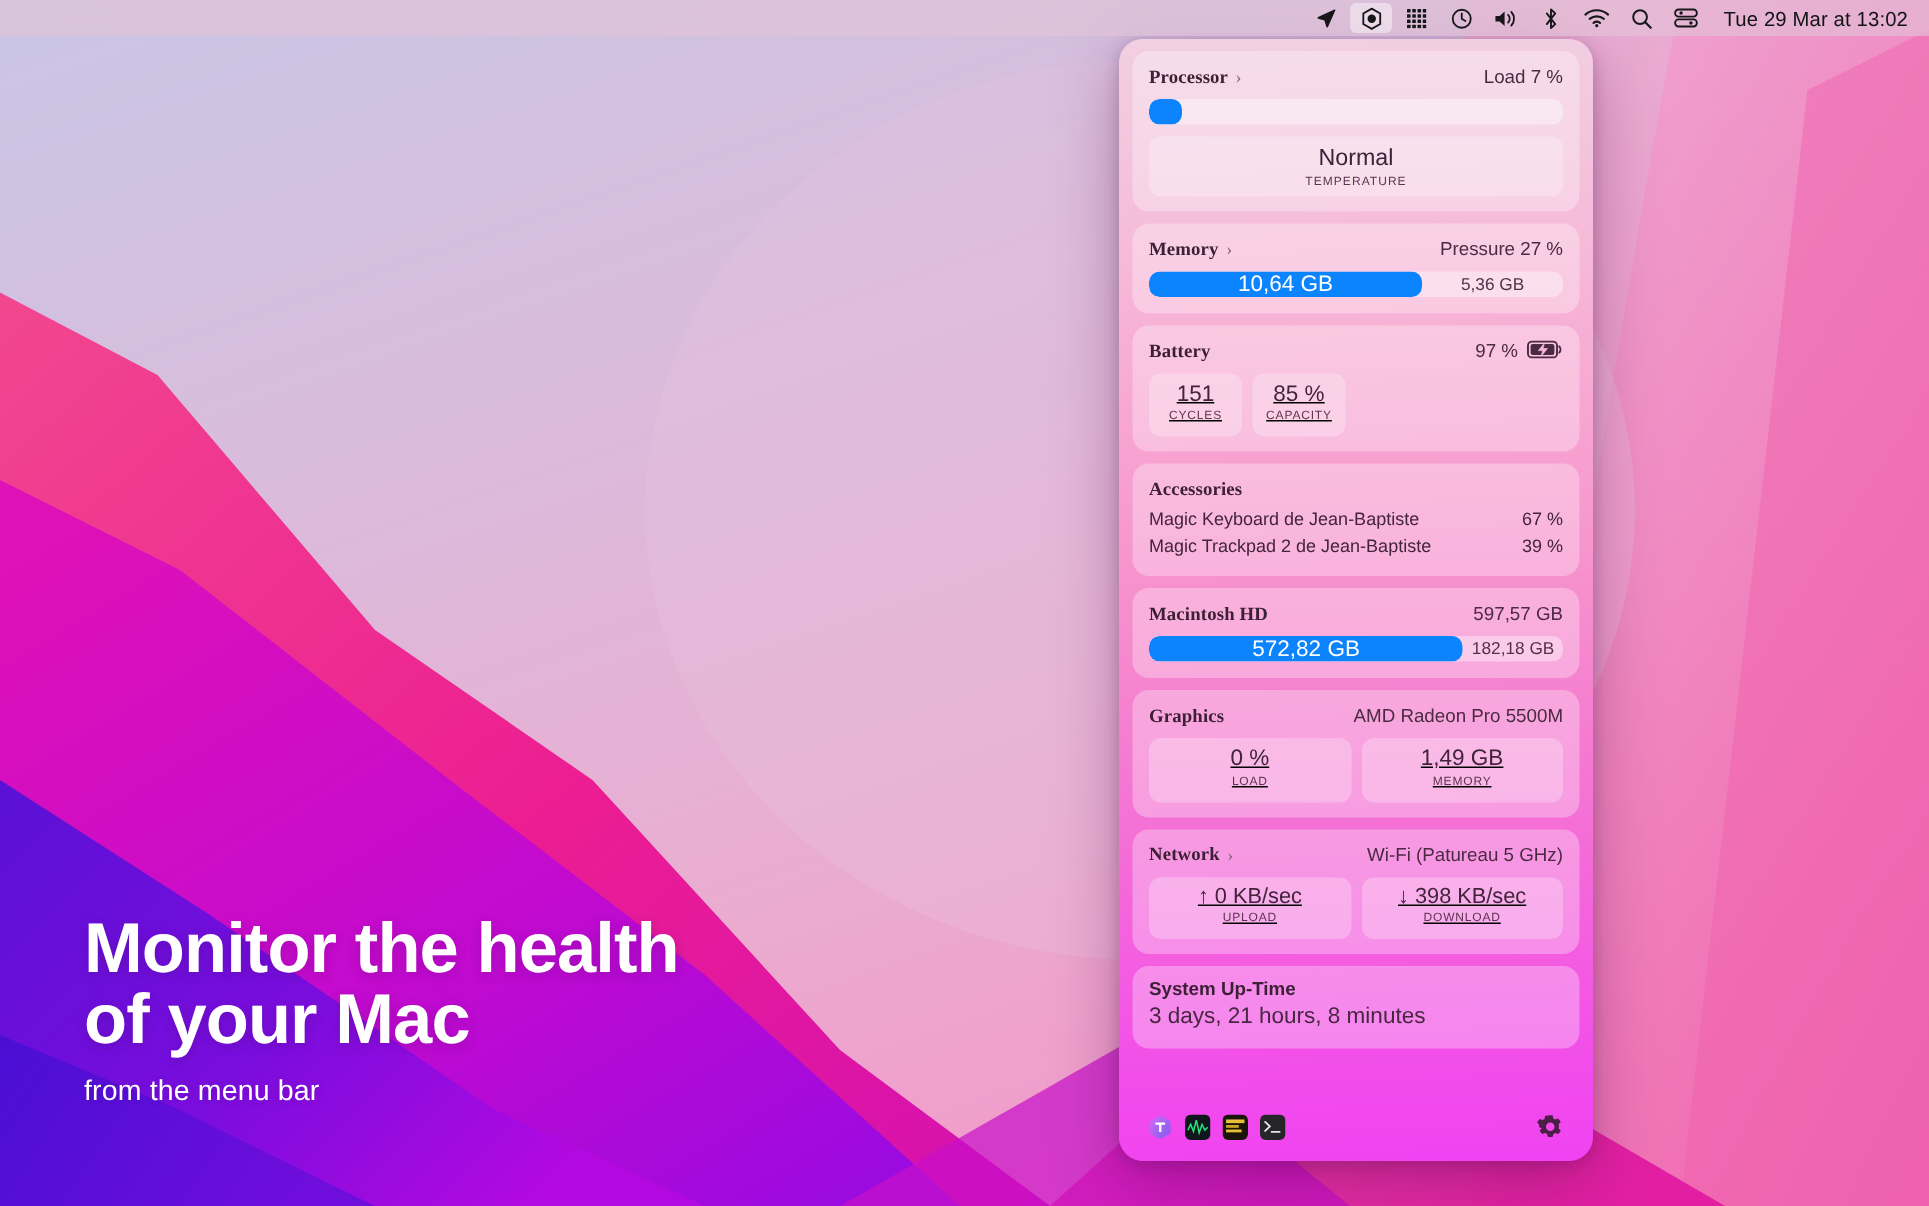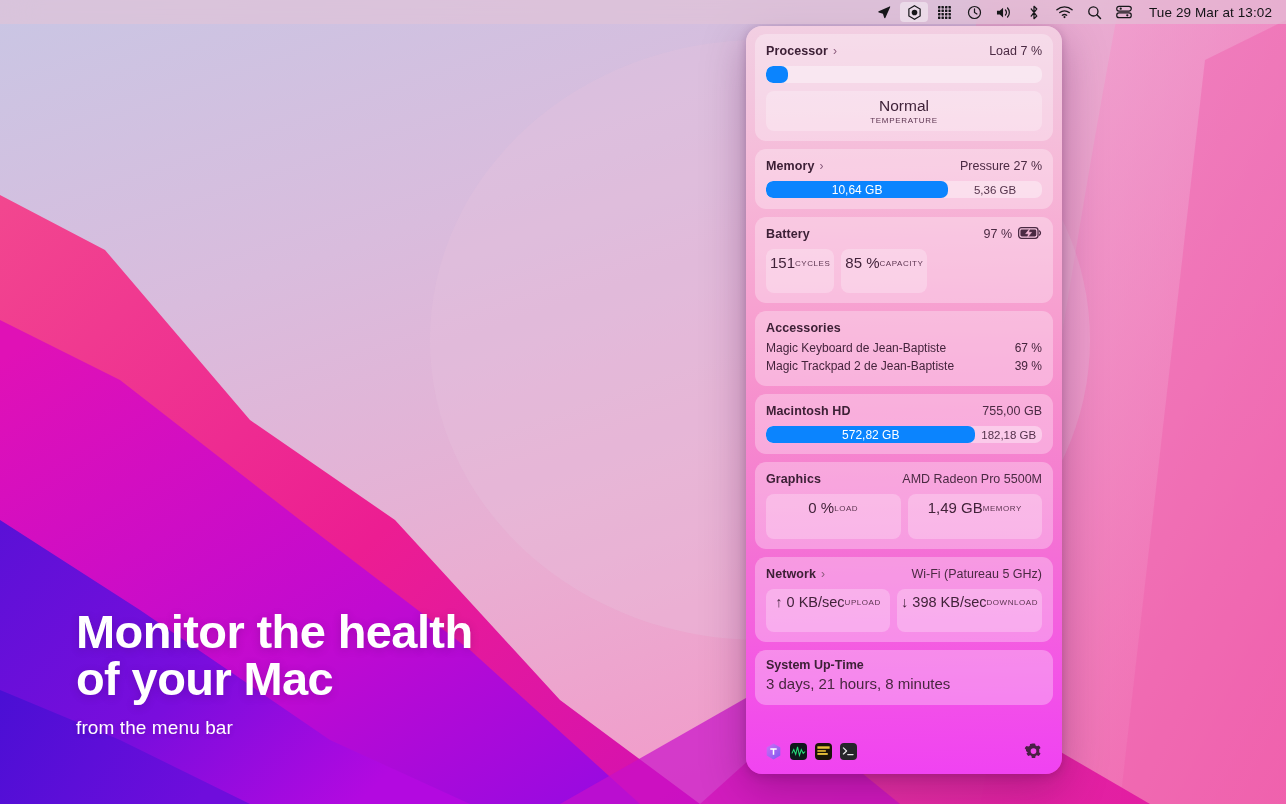--- a/index.html
+++ b/index.html
@@ -62,53 +62,53 @@
     position:relative;
   }
   .card.flat { padding-bottom:11px; }
 
   .card-head {
     display:flex; align-items:center; justify-content:space-between;
     height:18px; margin-bottom:6px;
   }
   .card-title {
     font-size:12.5px; font-weight:bold; color:#3d2036; letter-spacing:0.1px;
-    display:flex; align-items:center; gap:5px;
+    display:flex; align-items:center; gap:5px;font-family:Liberation Serif, serif;
   }
   .chev { font-size:12px; color:#8a5b7c; font-weight:normal; line-height:1; }
   .card-right {
     font-size:12.5px; color:#4b2a43; display:flex; align-items:center; gap:6px;
     white-space:nowrap;
   }
 
   
   .bar {
     height:17px; border-radius:7px; width:100%;
     background:rgba(255,255,255,0.38);
     display:flex; align-items:stretch; overflow:hidden; position:relative;
   }
   .bar .fill {
     background:#0b84fe; border-radius:7px;
     display:flex; align-items:center; justify-content:center;
-    color:#fff; font-size:12px; white-space:nowrap;
+    color:#fff; font-size:15px; white-space:nowrap;
   }
   .bar .rest {
     flex:1; display:flex; align-items:center; justify-content:center;
     font-size:11.5px; color:#54324b; white-space:nowrap;
   }
   .bar.thin .fill { min-width:22px; }
 
   
   .tiles { display:flex; gap:7px; }
   .tile {
     background:rgba(255,255,255,0.26);
     border-radius:8px;
-    padding:5px 4px 22px 4px;
-    display:flex; flex-direction:row; align-items:center; justify-content:center;
-    flex:1; min-height:40px;
+    padding:5px 4px 10px 4px;
+    display:flex; flex-direction:column; align-items:center; justify-content:center;
+    flex:1; min-height:40px;text-decoration:underline;
   }
   .tile .big { font-size:15px; color:#42233a; line-height:1.15; white-space:nowrap; }
   .tile .big.sm { font-size:14.5px; }
   .tile .lbl {
     font-size:8px; color:#5c3450; letter-spacing:0.55px; margin-top:1px;
     text-transform:uppercase; white-space:nowrap;
   }
 
   
   .tempbox {
@@ -135,21 +135,21 @@
     height:44px; display:flex; align-items:center;
     padding:0 19px 2px 19px; justify-content:space-between;
   }
   .app-icons { display:flex; align-items:center; gap:8px; }
   .app-ic { width:17px; height:17px; border-radius:4px; display:block; }
   .gear {
     width:19px; height:19px; color:#4a1f45; display:flex; align-items:center; justify-content:center;
   }
 
   
-  #headline { position:absolute; left:76px; top:608px; z-index:30; }
+  #headline { position:absolute; left:56px; top:608px; z-index:30; }
   #headline .h1 {
     font-size:47px; font-weight:bold; color:#fff; line-height:1.0;
     letter-spacing:-0.6px; text-shadow:0 2px 8px rgba(60,0,80,0.22);
   }
   #headline .sub {
     margin-top:15px; font-size:19px; color:#fff; letter-spacing:0.1px;
     text-shadow:0 1px 5px rgba(60,0,80,0.2);
   }
 </style>
 </head>
@@ -375,21 +375,21 @@
     </div>
     <div class="acc-row">
       <span>Magic Trackpad 2 de Jean-Baptiste</span>
       <span>39 %</span>
     </div>
   </div>
 
   <div class="card flat">
     <div class="card-head">
       <div class="card-title">Macintosh HD</div>
-      <div class="card-right">755,00 GB</div>
+      <div class="card-right">597,57 GB</div>
     </div>
     <div class="bar">
       <div class="fill" id="disk-fill" style="width: 75.9%; text-align: right;">572,82 GB</div>
       <div class="rest">182,18 GB</div>
     </div>
   </div>
 
   <div class="card">
     <div class="card-head">
       <div class="card-title">Graphics</div>

